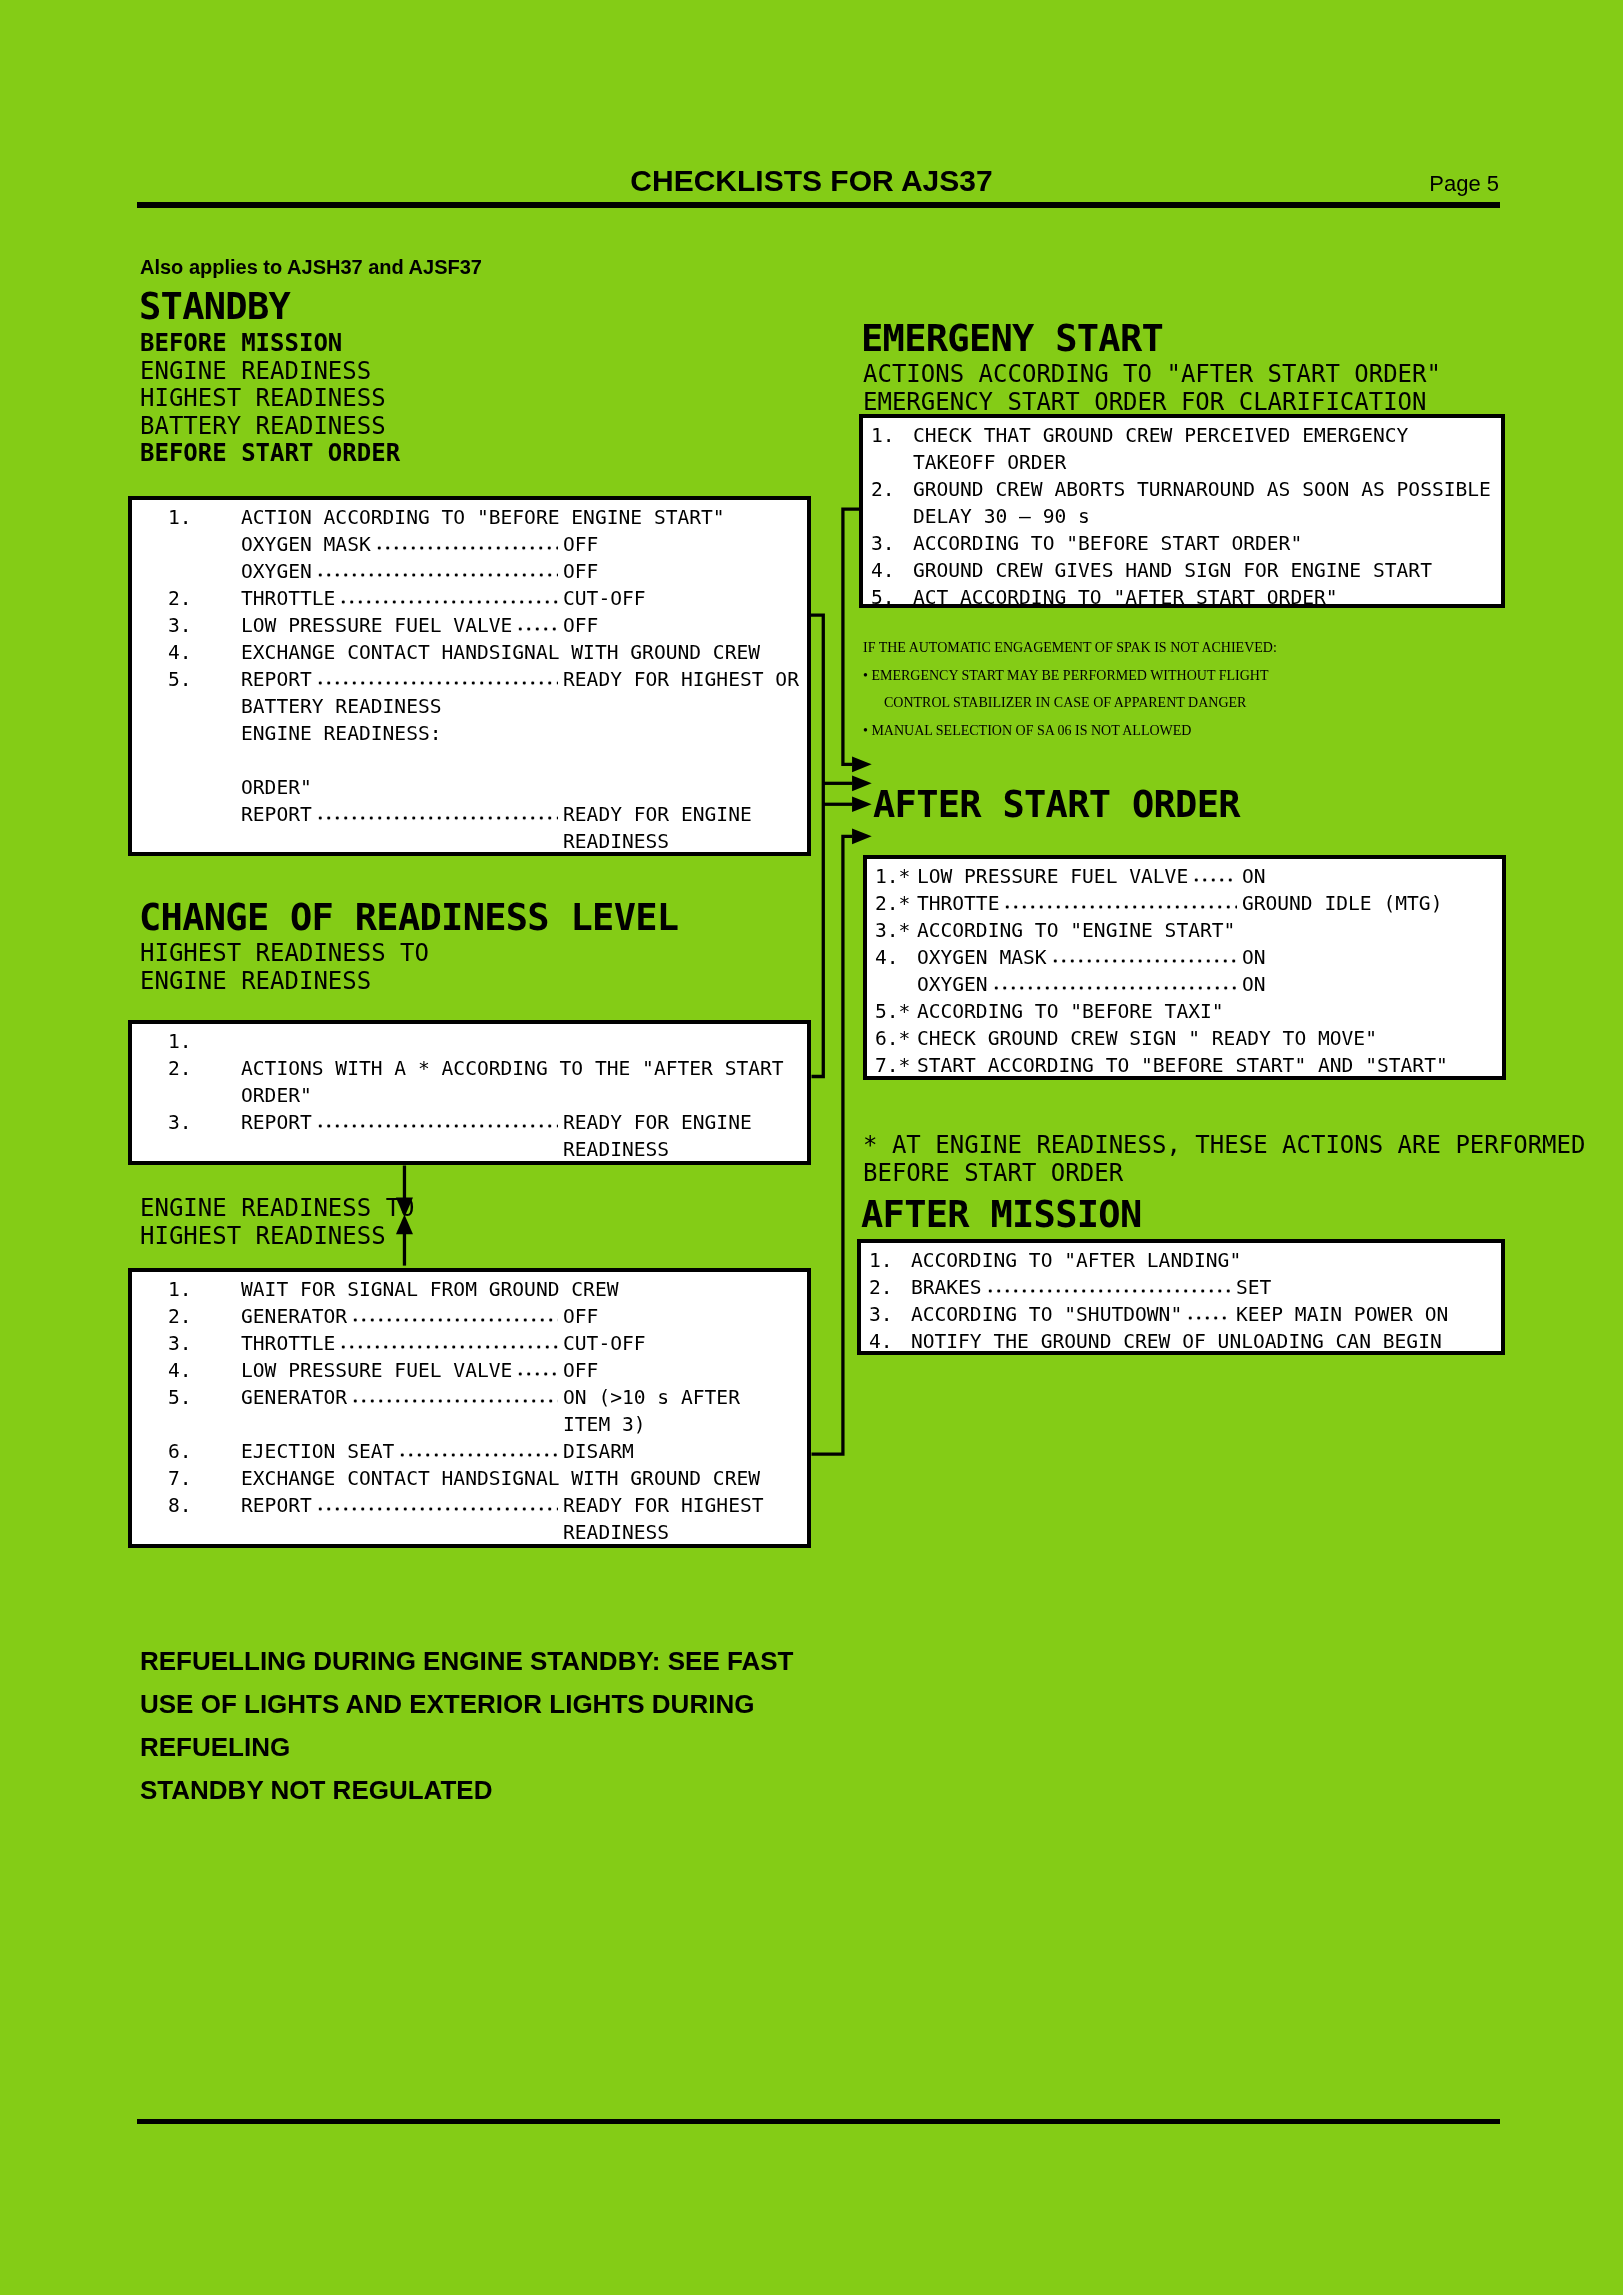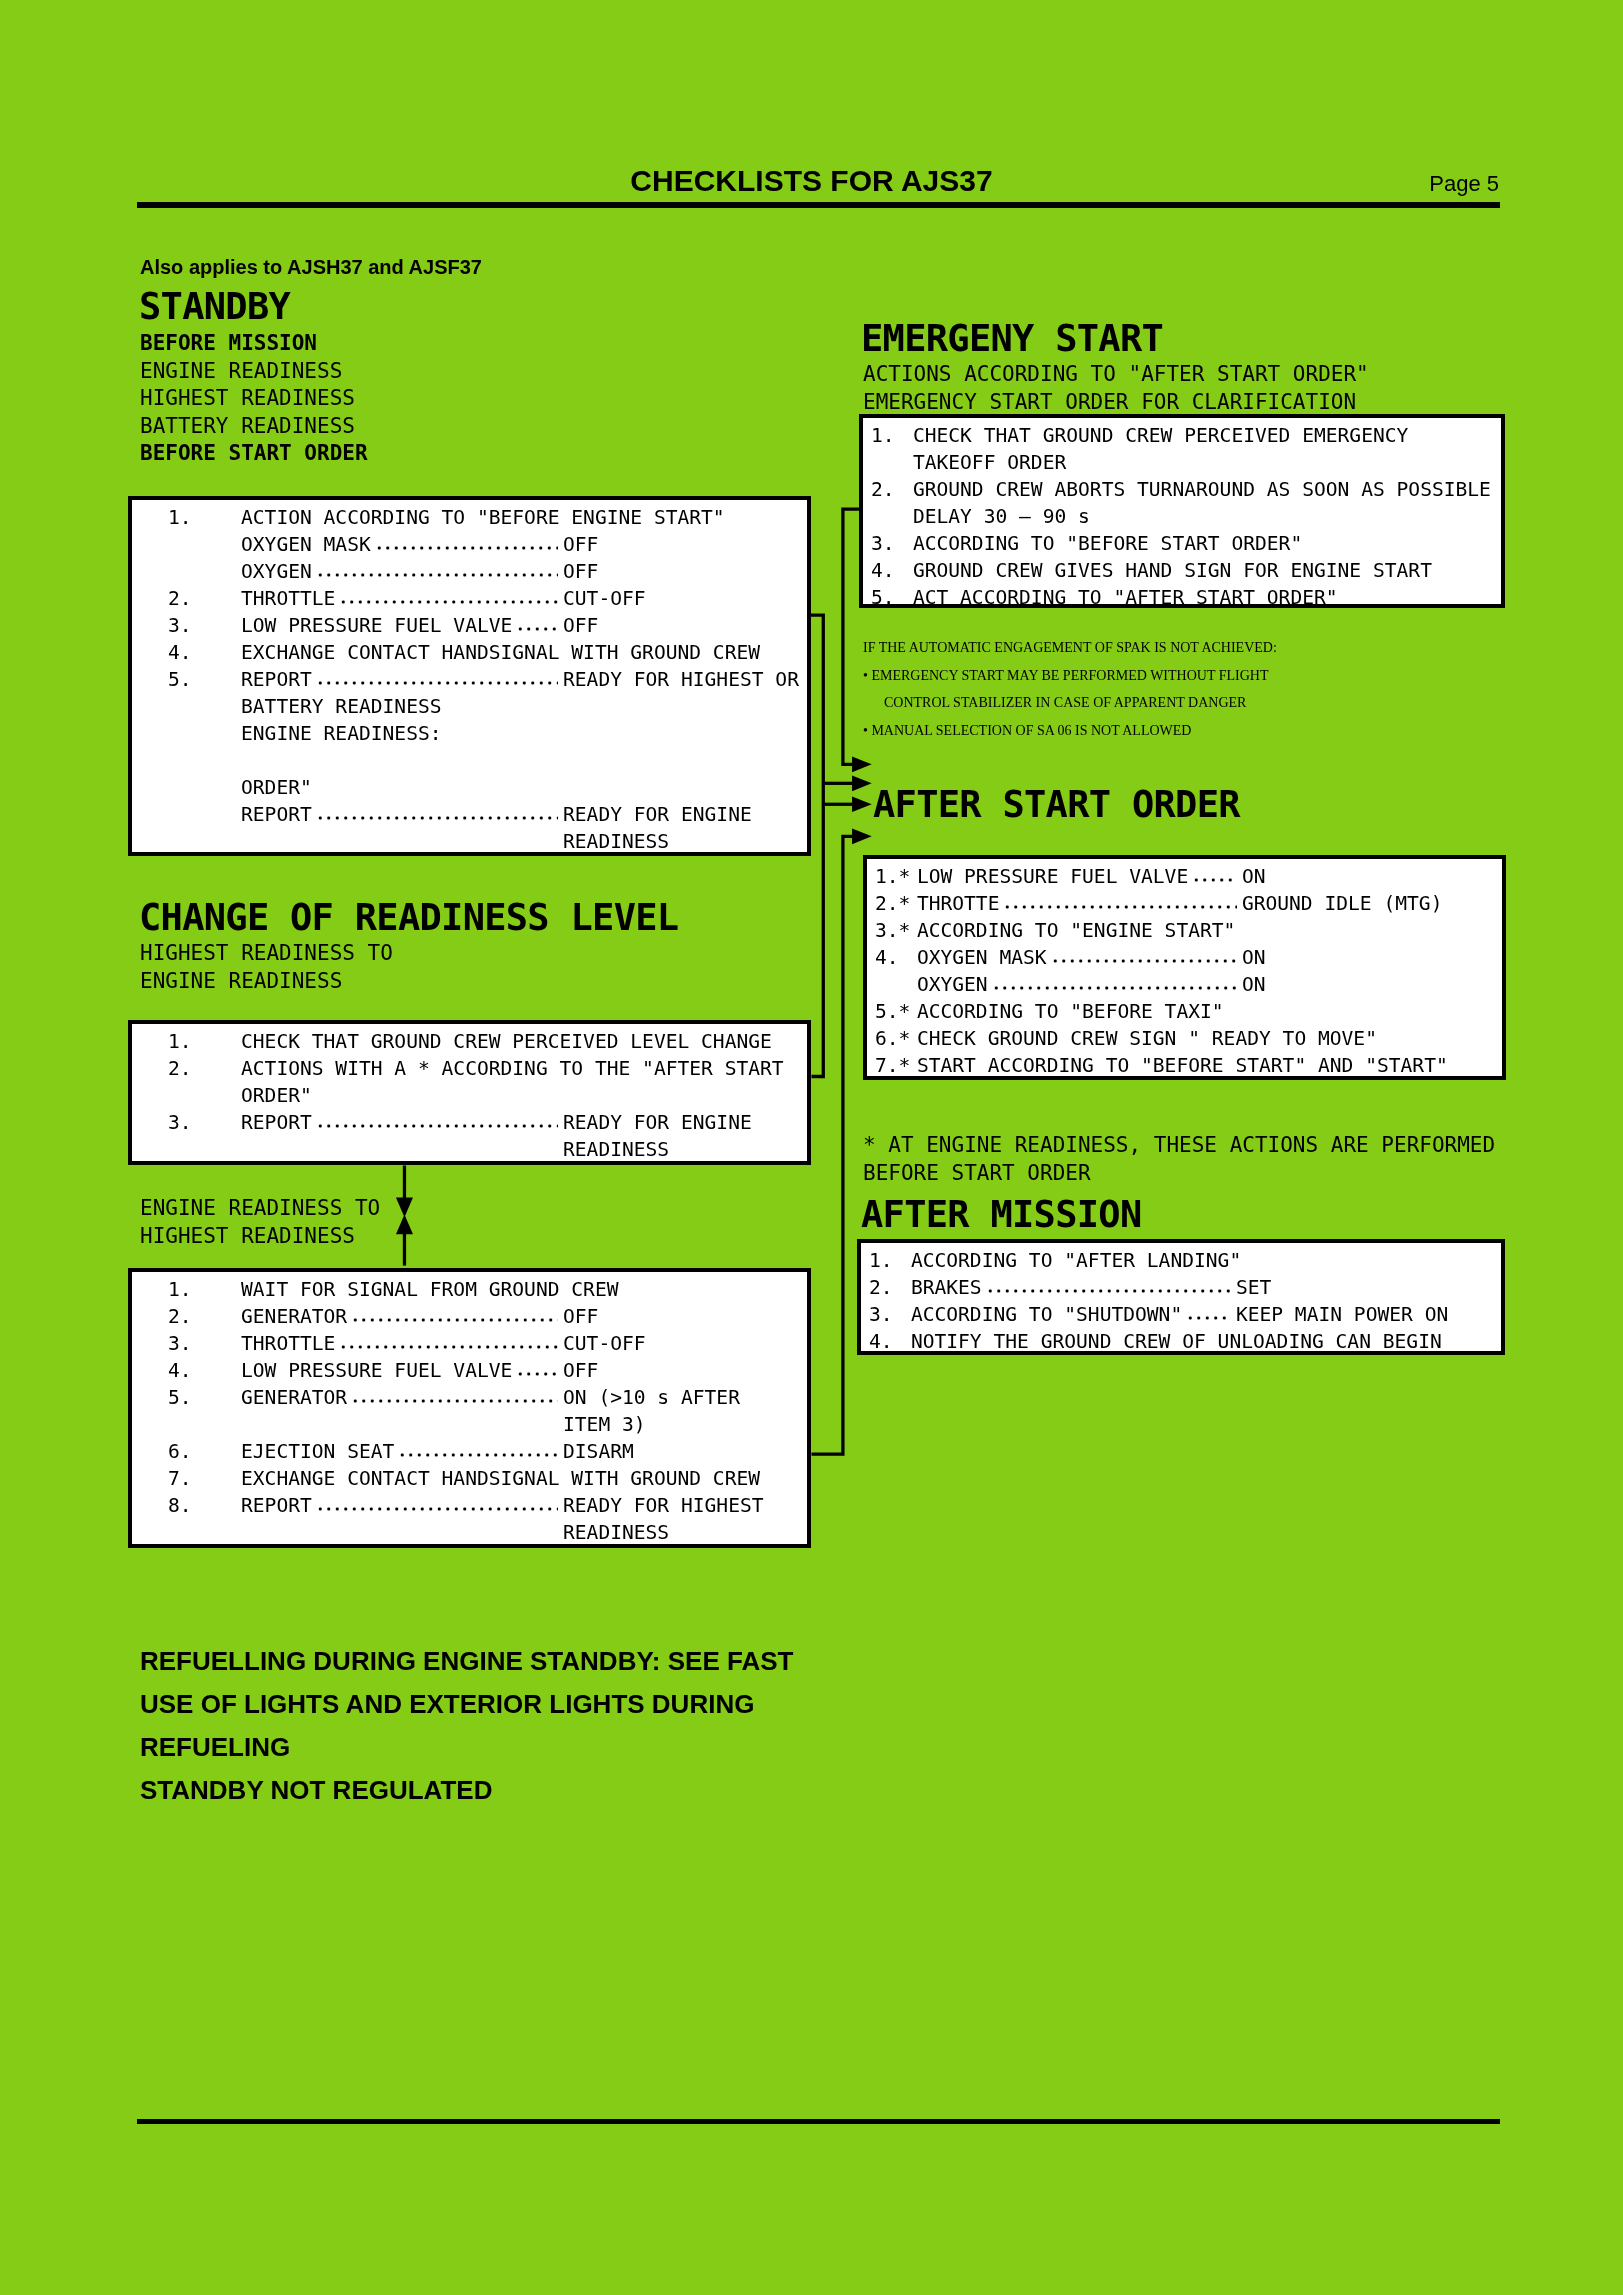--- a/index.html
+++ b/index.html
@@ -9,21 +9,21 @@
   
   .hdr-title{left:0;top:164px;width:1623px;text-align:center;
              font-family:"Liberation Sans",sans-serif;font-weight:bold;font-size:30px;}
   .hdr-page{left:1309px;top:171px;width:190px;text-align:right;
             font-family:"Liberation Sans",sans-serif;font-size:22px;}
   .rule{background:#000;}
   
   .bigtitle{font-weight:bold;font-size:37px;letter-spacing:-0.7px;white-space:pre;}
   .sans-b{font-family:"Liberation Sans",sans-serif;font-weight:bold;}
   
-  .mline{font-size:21px;line-height:27.5px;white-space:pre;}
+  .mline{font-size:24px;line-height:27.5px;white-space:pre;}
   .m29  .mline{font-size:14px;font-family:Liberation Serif, serif;}
   .bold{font-weight:bold;}
   .indent{padding-left:21px;}
   
   .box{border:4.6px solid #000;background:#fff;padding-top:3.9px;box-sizing:border-box;}
   .row{display:flex;height:27px;font-size:19.6px;line-height:27px;white-space:pre;}
   .num{flex:none;}
   .nw-wide .num{margin-left:36px;width:73px;}
   .nw-narrow .num{margin-left:7.9px;width:42px;}
   .lw{display:flex;flex:1 1 auto;min-width:0;}
@@ -135,21 +135,20 @@
   <div class="abs" style="left:140px;top:940px;">
 
   <div class="mline"><span>HIGHEST READINESS TO</span></div>
       <div class="mline"><span>ENGINE READINESS</span></div>
     </div>
 
   <div class="abs box nw-wide vw-left" style="left:128px;top:1020px;width:683px;height:145px;">
 
   <div class="row">
         <span class="num">1.</span>
-        <span class="lw"><span class="lbl">CHECK THAT GROUND CREW PERCEIVED LEVEL CHANGE</span></span>
         <span class="val"></span>
       </div>
       <div class="row">
         <span class="num">2.</span>
         <span class="lw"><span class="lbl">ACTIONS WITH A * ACCORDING TO THE "AFTER START</span></span>
         <span class="val"></span>
       </div>
       <div class="row">
         <span class="num"></span>
         <span class="lw"><span class="lbl">ORDER"</span></span>

